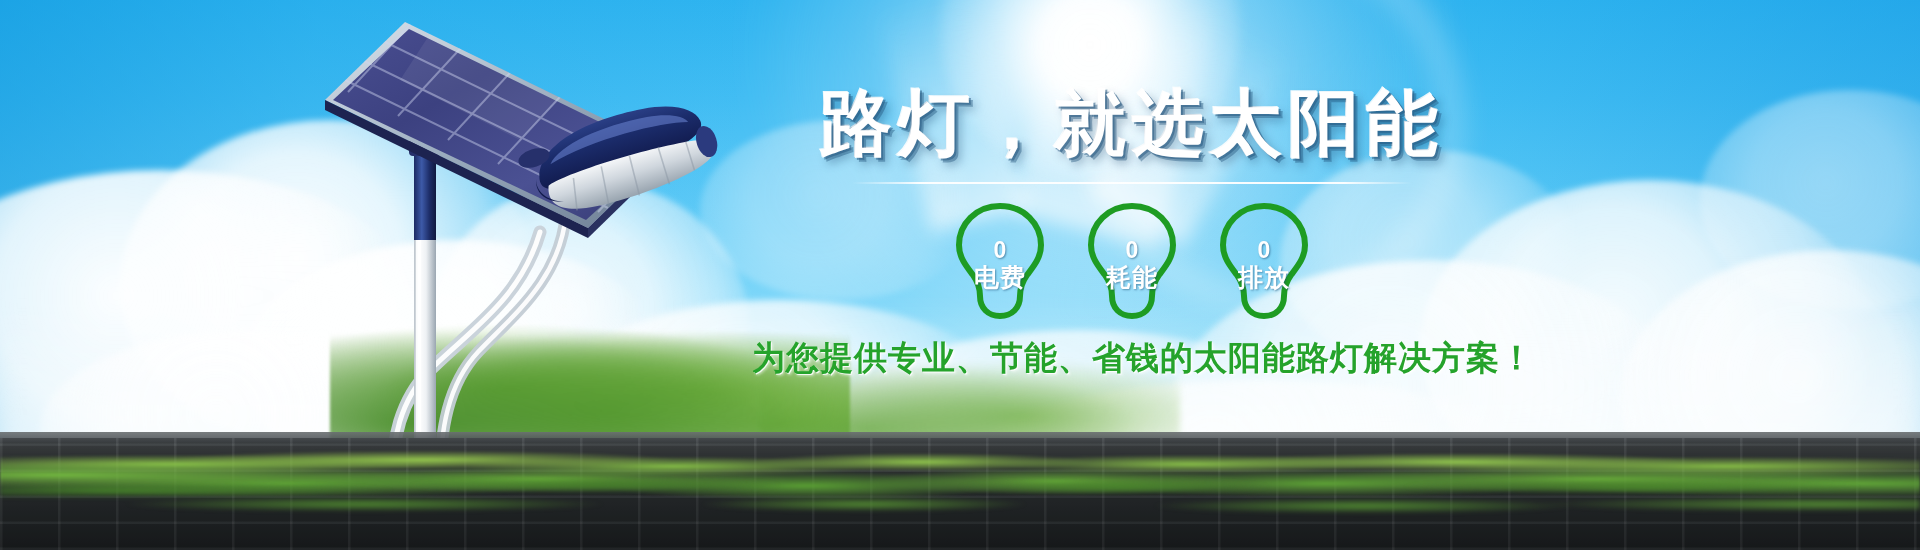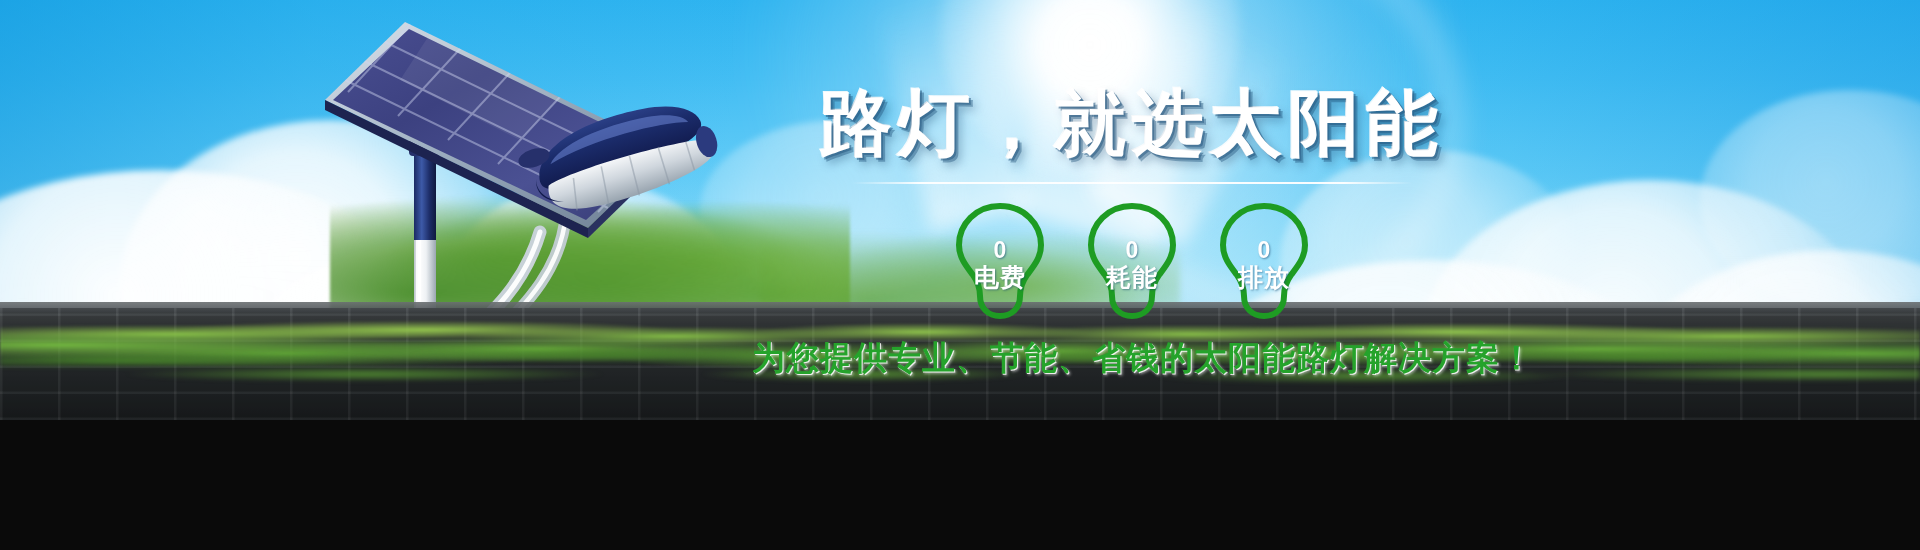--- a/index.html
+++ b/index.html
@@ -4,21 +4,21 @@
 <title>Solar Street Light Banner</title>
 <style>
   html, body {
     margin: 0;
     padding: 0;
     background: #0a0a0a;
   }
   .banner {
     position: relative;
     width: 1920px;
-    height: 420px;
+    height: 550px;
     overflow: hidden;
     font-family: "Liberation Sans", "DejaVu Sans", sans-serif;
     background: #404040;
     user-select: none;
   }
 
   
   .sky {
     position: absolute;
     inset: 0;

